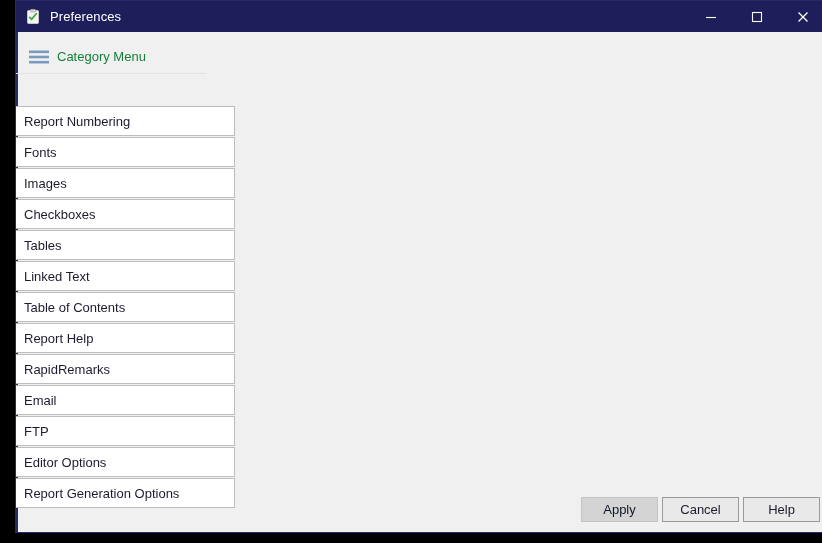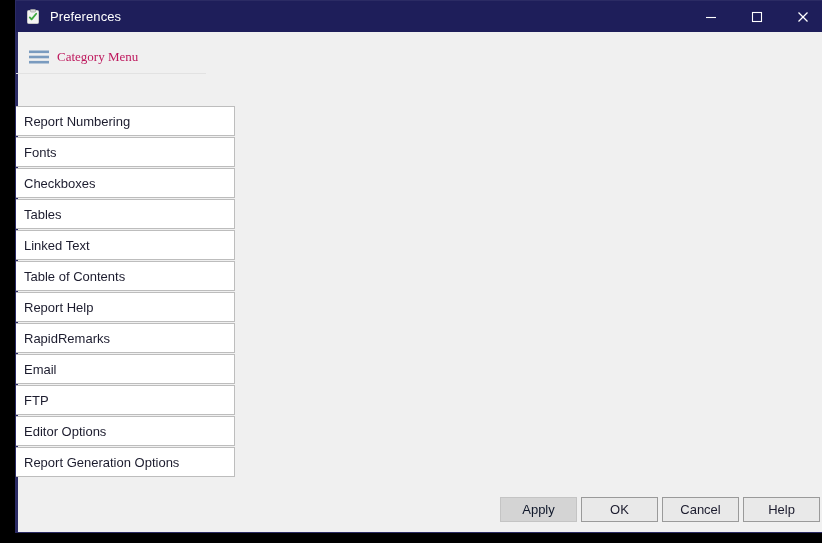--- a/index.html
+++ b/index.html
@@ -97,23 +97,22 @@
     width: 20px;
     height: 14px;
     margin-left: 13px;
     margin-right: 8px;
     display: block;
     flex: 0 0 auto;
   }
 
   #cat-header-label {
     font-size: 13px;
-    color: #be185d;
+    color: #15803d;
     white-space: nowrap;
-    font-family: Liberation Serif, serif;
   }
 
   
   #cat-list {
     position: absolute;
     left: 0;
     top: 74px;
     width: 219px;
     display: flex;
     flex-direction: column;
@@ -226,20 +225,23 @@
     </div>
 
     <div id="cat-list">
         <div class="cat-item">
           <span class="cat-item-label">Report Numbering</span>
         </div>
         <div class="cat-item">
           <span class="cat-item-label">Fonts</span>
         </div>
         <div class="cat-item">
+          <span class="cat-item-label">Images</span>
+        </div>
+        <div class="cat-item">
           <span class="cat-item-label">Checkboxes</span>
         </div>
         <div class="cat-item">
           <span class="cat-item-label">Tables</span>
         </div>
         <div class="cat-item">
           <span class="cat-item-label">Linked Text</span>
         </div>
         <div class="cat-item">
           <span class="cat-item-label">Table of Contents</span>
@@ -259,19 +261,18 @@
         <div class="cat-item">
           <span class="cat-item-label">Editor Options</span>
         </div>
         <div class="cat-item">
           <span class="cat-item-label">Report Generation Options</span>
         </div>
       </div>
 
     <div id="footer">
         <button class="dlg-btn disabled" disabled="">Apply</button>
-        <button class="dlg-btn">OK</button>
         <button class="dlg-btn">Cancel</button>
         <button class="dlg-btn">Help</button>
       </div>
 
   </div>
 </div>
 
 </body></html>

